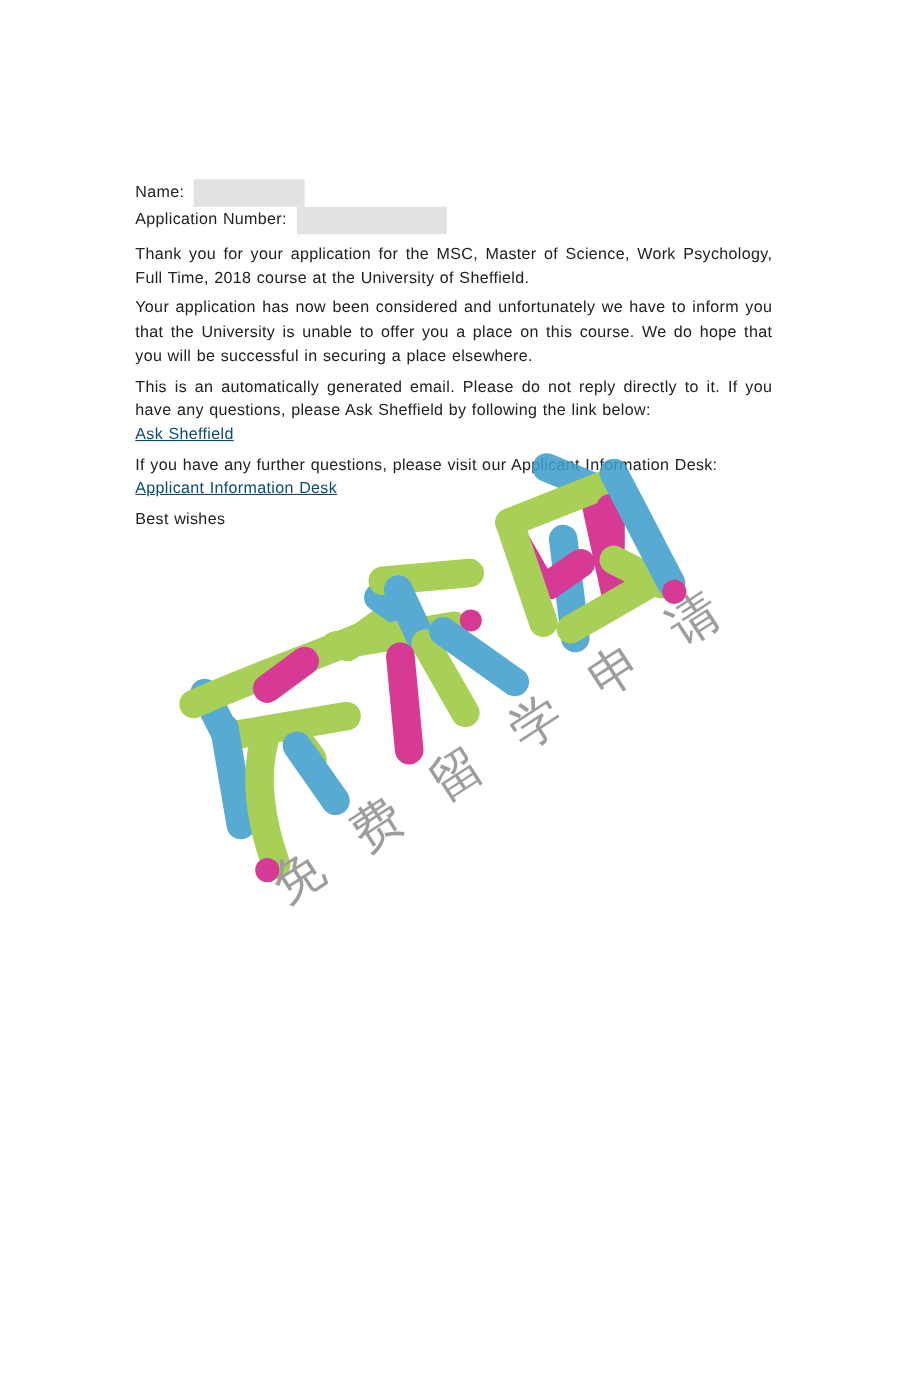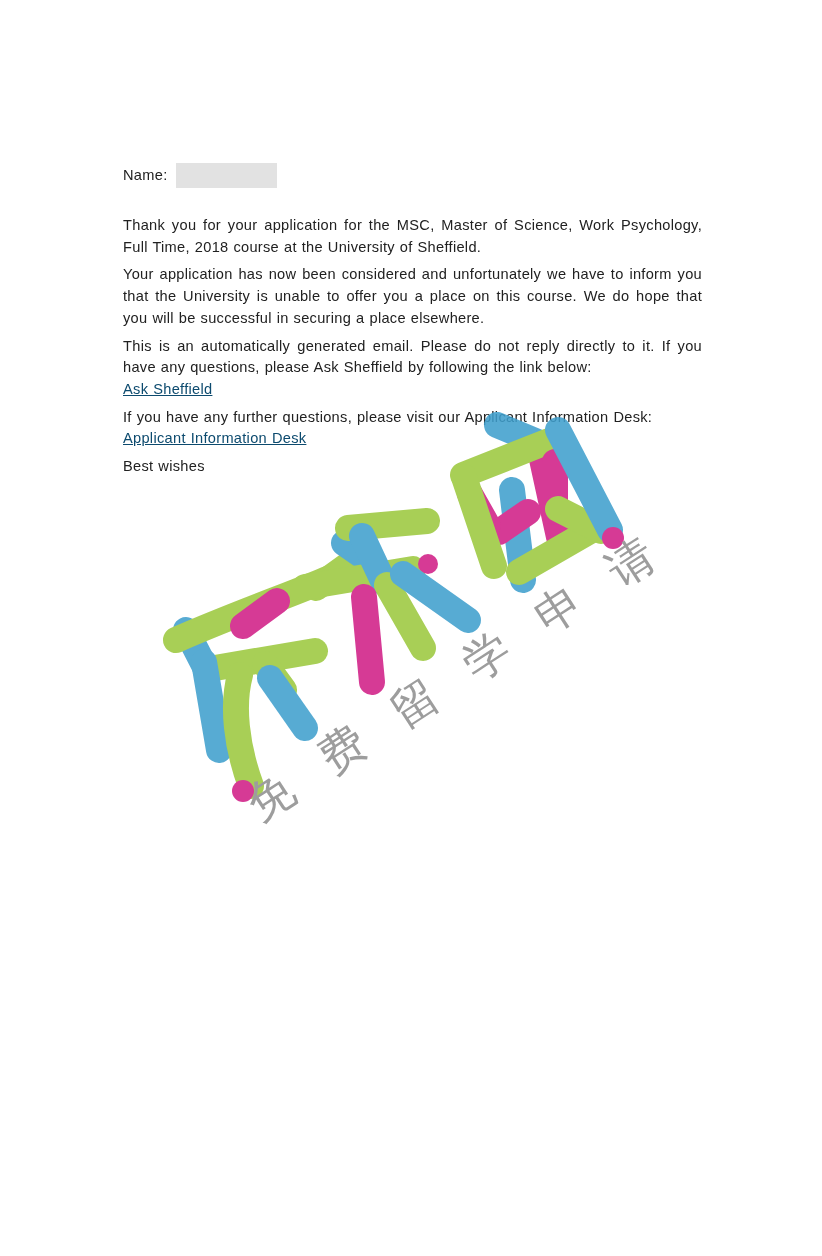--- a/index.html
+++ b/index.html
@@ -33,21 +33,21 @@
   .field-label { white-space: nowrap; }
   .redaction {
     display: inline-block;
     background: #e2e2e2;
     height: 25px;
     margin-left: 9px;
   }
   .redaction.name-box { width: 101px; }
   .redaction.appnum-box { width: 136px; }
   .para { margin-top: 6px; }
-  .para.first { margin-top: 27px; }
+  .para.first { margin-top: 8px; }
   .sig-line { display: block; }
   a.doclink {
     color: #0c4a6e;
     cursor: pointer;
   }
   
   .watermark {
     position: absolute;
     left: 0; top: 0;
     width: 822px; height: 1256px;
@@ -83,20 +83,24 @@
 
 <div class="page">
 
   <div class="content">
 
     <div class="field-row">
       <span class="field-label">Name:</span>
       <span class="redaction name-box"></span>
     </div>
 
+    <div class="field-row">
+      <span class="field-label">Application Number:</span>
+      <span class="redaction appnum-box"></span>
+    </div>
 
     <p class="para first">Thank you for your application for the MSC, Master of Science, Work Psychology, Full Time, 2018 course at the University of Sheffield.</p>
 
     <p class="para">Your application has now been considered and unfortunately we have to inform you that the University is unable to offer you a place on this course. We do hope that you will be successful in securing a place elsewhere.</p>
 
     <p class="para">
       <span>This is an automatically generated email. Please do not reply directly to it. If you have any questions, please Ask Sheffield by following the link below:</span><br>
       <a class="doclink" href="#">Ask Sheffield</a>
     </p>
 

